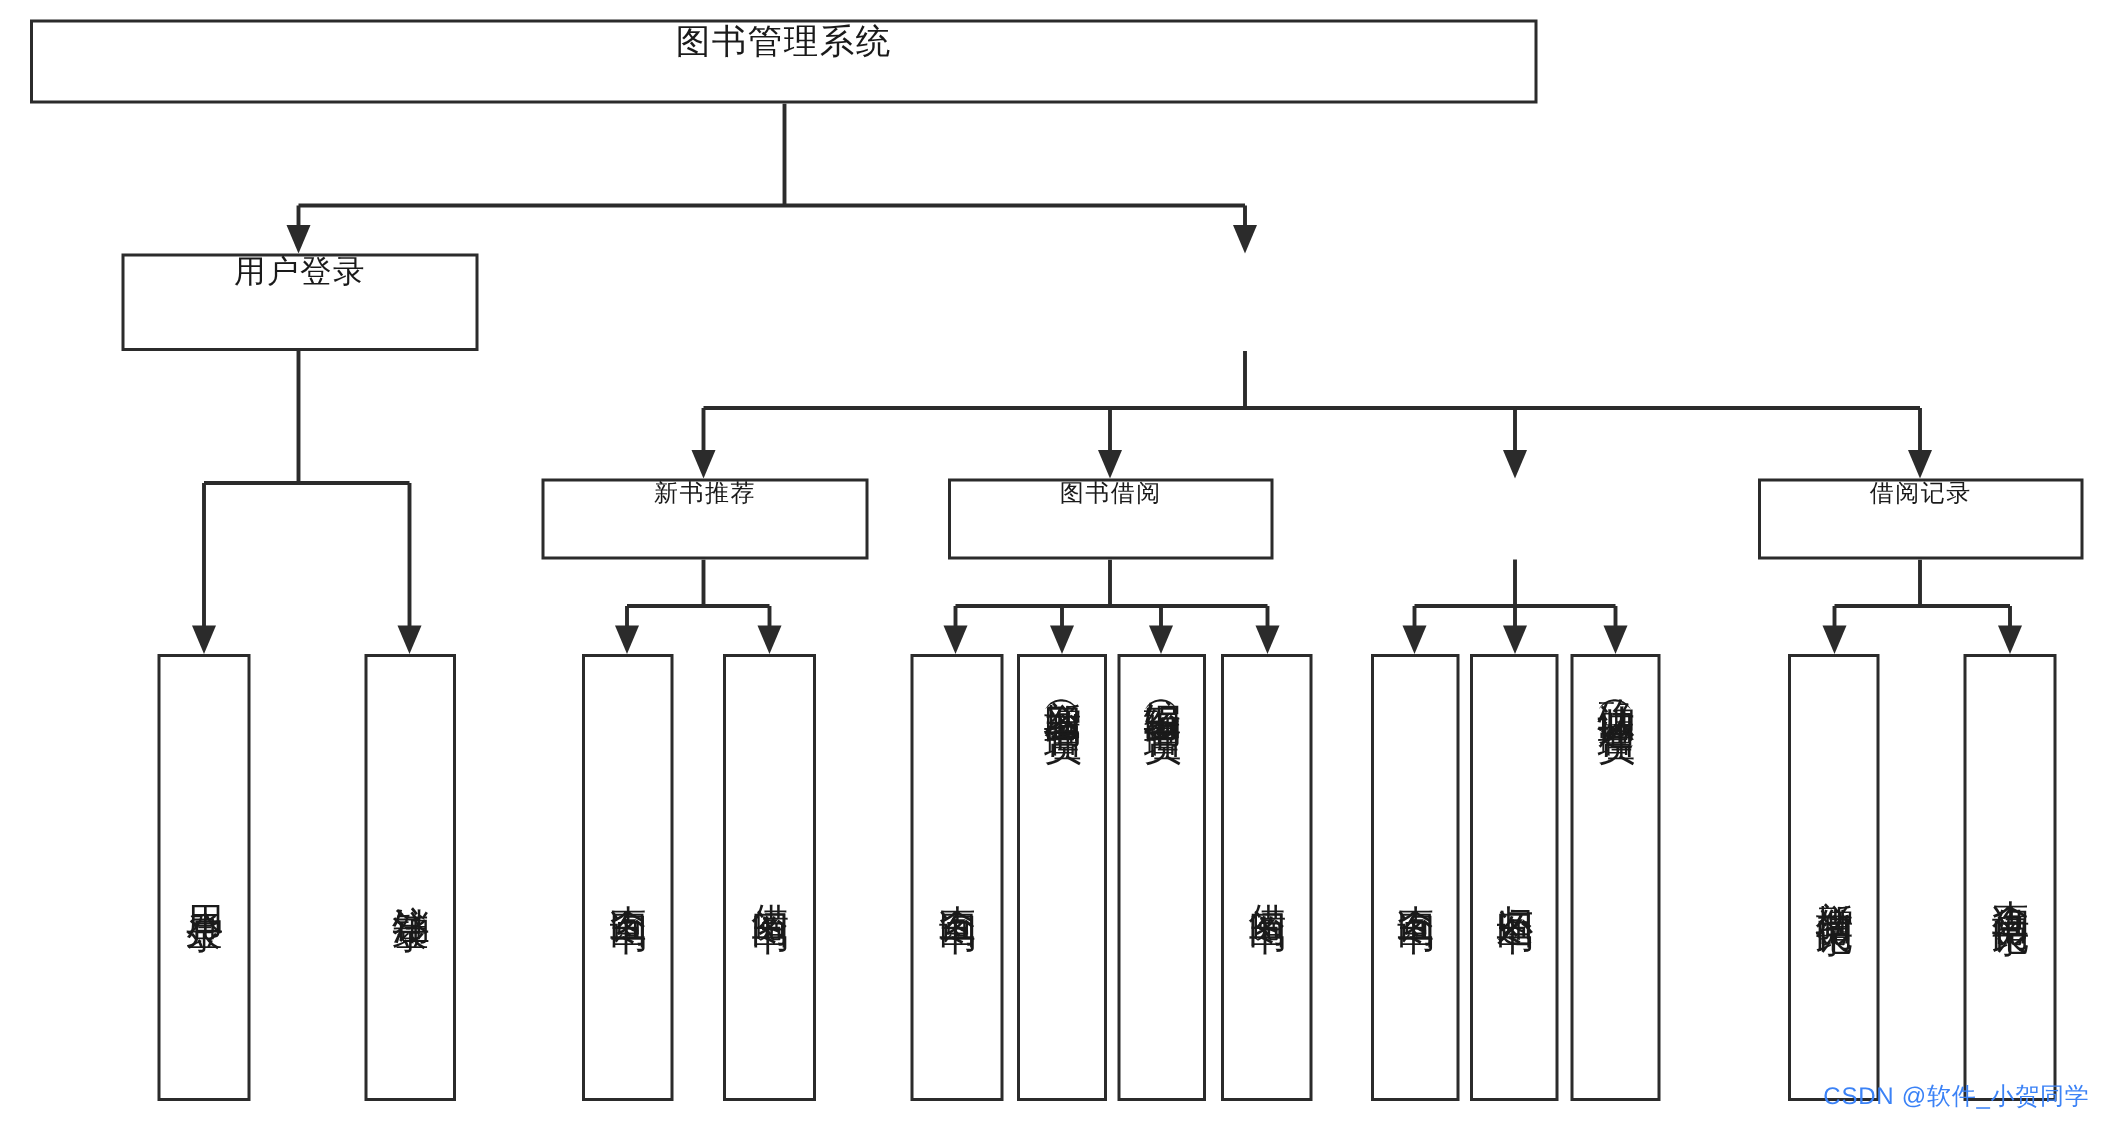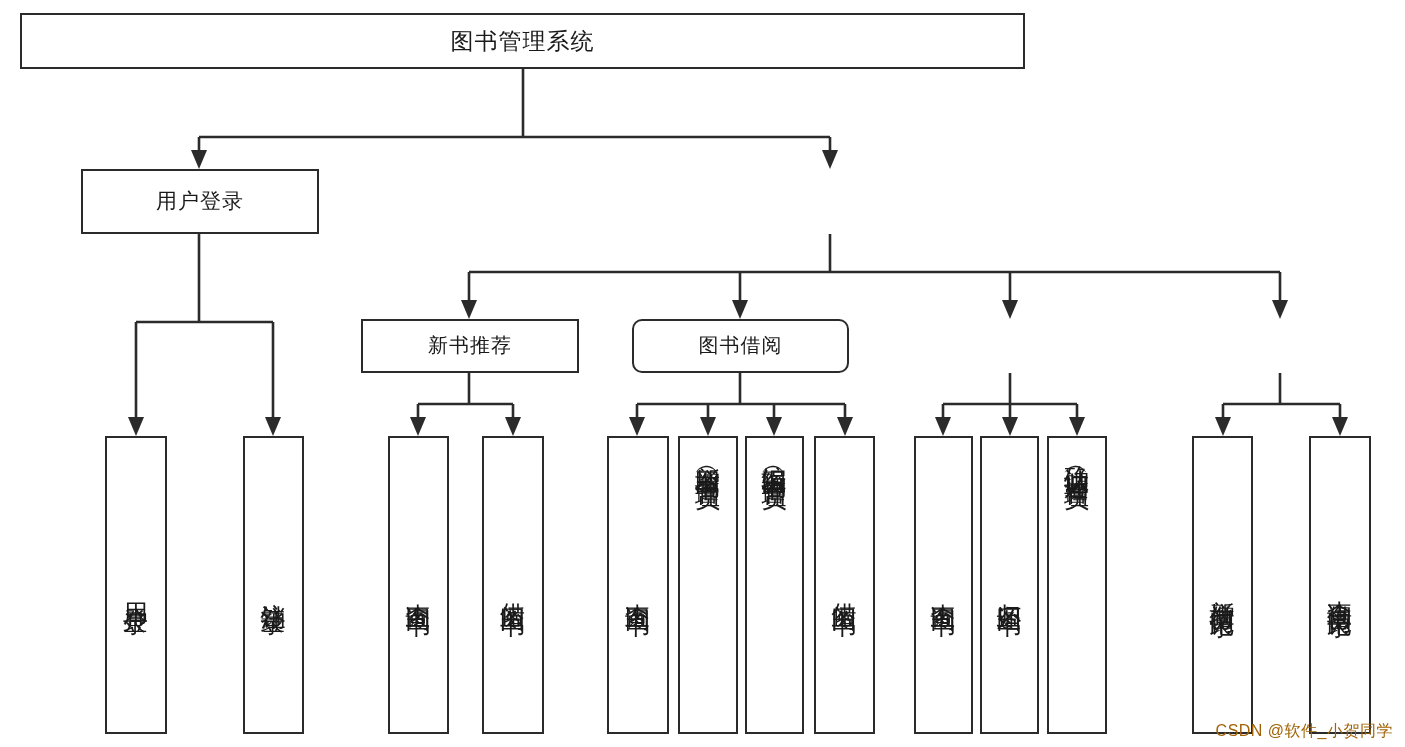--- a/index.html
+++ b/index.html
@@ -11,21 +11,20 @@
     overflow:hidden;
     position:relative;
   }
   #canvas{position:absolute;left:0;top:0;width:1405px;height:747px;}
   .node{
     position:absolute;
     box-sizing:border-box;
     background:#ffffff;
     border:2.5px solid #2b2b2b;
     display:flex;
-    align-items:center;
     justify-content:center;
     color:#1a1a1a;
     z-index:3;
   }
   .node-label{
     display:block;
     text-align:center;
     line-height:1.08;
     white-space:nowrap;
   }
@@ -34,23 +33,23 @@
   #node-root .node-label{font-size:23px;letter-spacing:1px;}
 
   
   .lvl1{top:169px;height:65px;}
   .lvl1 .node-label{font-size:21px;letter-spacing:1px;}
   #node-login{left:81px;width:238px;}
   #node-bookmgmt{left:711px;width:237px;}
 
   
   .lvl2{top:319px;height:54px;}
-  .lvl2 .node-label{font-size:20px;letter-spacing:1px;}
+  .lvl2 .node-label{font-size:16px;letter-spacing:1px;}
   #node-newbook{left:361px;width:218px;}
-  #node-borrow{left:632px;width:217px;border-radius:10px;}
+  #node-borrow{left:632px;width:217px;}
   #node-current{left:902px;width:217px;}
   #node-record{left:1172px;width:217px;}
 
   
   .leaf{
     top:436px;height:298px;
     align-items:flex-start;
     justify-content:center;
     padding-top:4px;
   }
@@ -79,21 +78,21 @@
   #leaf-9{left:980px;width:59px;}
   #leaf-10{left:1047px;width:60px;}
   #leaf-11{left:1192px;width:61px;}
   #leaf-12{left:1309px;width:62px;}
 
   
   #watermark{
     position:absolute;
     right:12px;bottom:5px;
     font-size:16px;
-    color:#a16207;
+    color:#3b82f6;
     letter-spacing:0.5px;
     z-index:6;
     white-space:nowrap;
   }
   svg#links{position:absolute;left:0;top:0;width:1405px;height:747px;z-index:1;}
   svg#links line, svg#links path{stroke:#2b2b2b;stroke-width:2.6;fill:none;}
   svg#links polygon{fill:#2b2b2b;}
 </style>
 </head>
 <body>
@@ -169,20 +168,23 @@
   <div class="node lvl1" id="node-login">
     <span class="node-label">用户登录</span>
   </div>
 
   <div class="node lvl2" id="node-newbook">
     <span class="node-label">新书推荐</span>
   </div>
   <div class="node lvl2" id="node-borrow">
     <span class="node-label">图书借阅</span>
   </div>
+  <div class="node lvl2" id="node-record">
+    <span class="node-label">借阅记录</span>
+  </div>
 
   <div class="node leaf mid" id="leaf-0">
     <span class="node-label" style="margin-top: 141px;">用户登录</span>
   </div>
   <div class="node leaf mid" id="leaf-1">
     <span class="node-label" style="margin-top: 141px;">注销登录</span>
   </div>
   <div class="node leaf mid" id="leaf-2">
     <span class="node-label" style="margin-top: 141px;">查询图书</span>
   </div>

